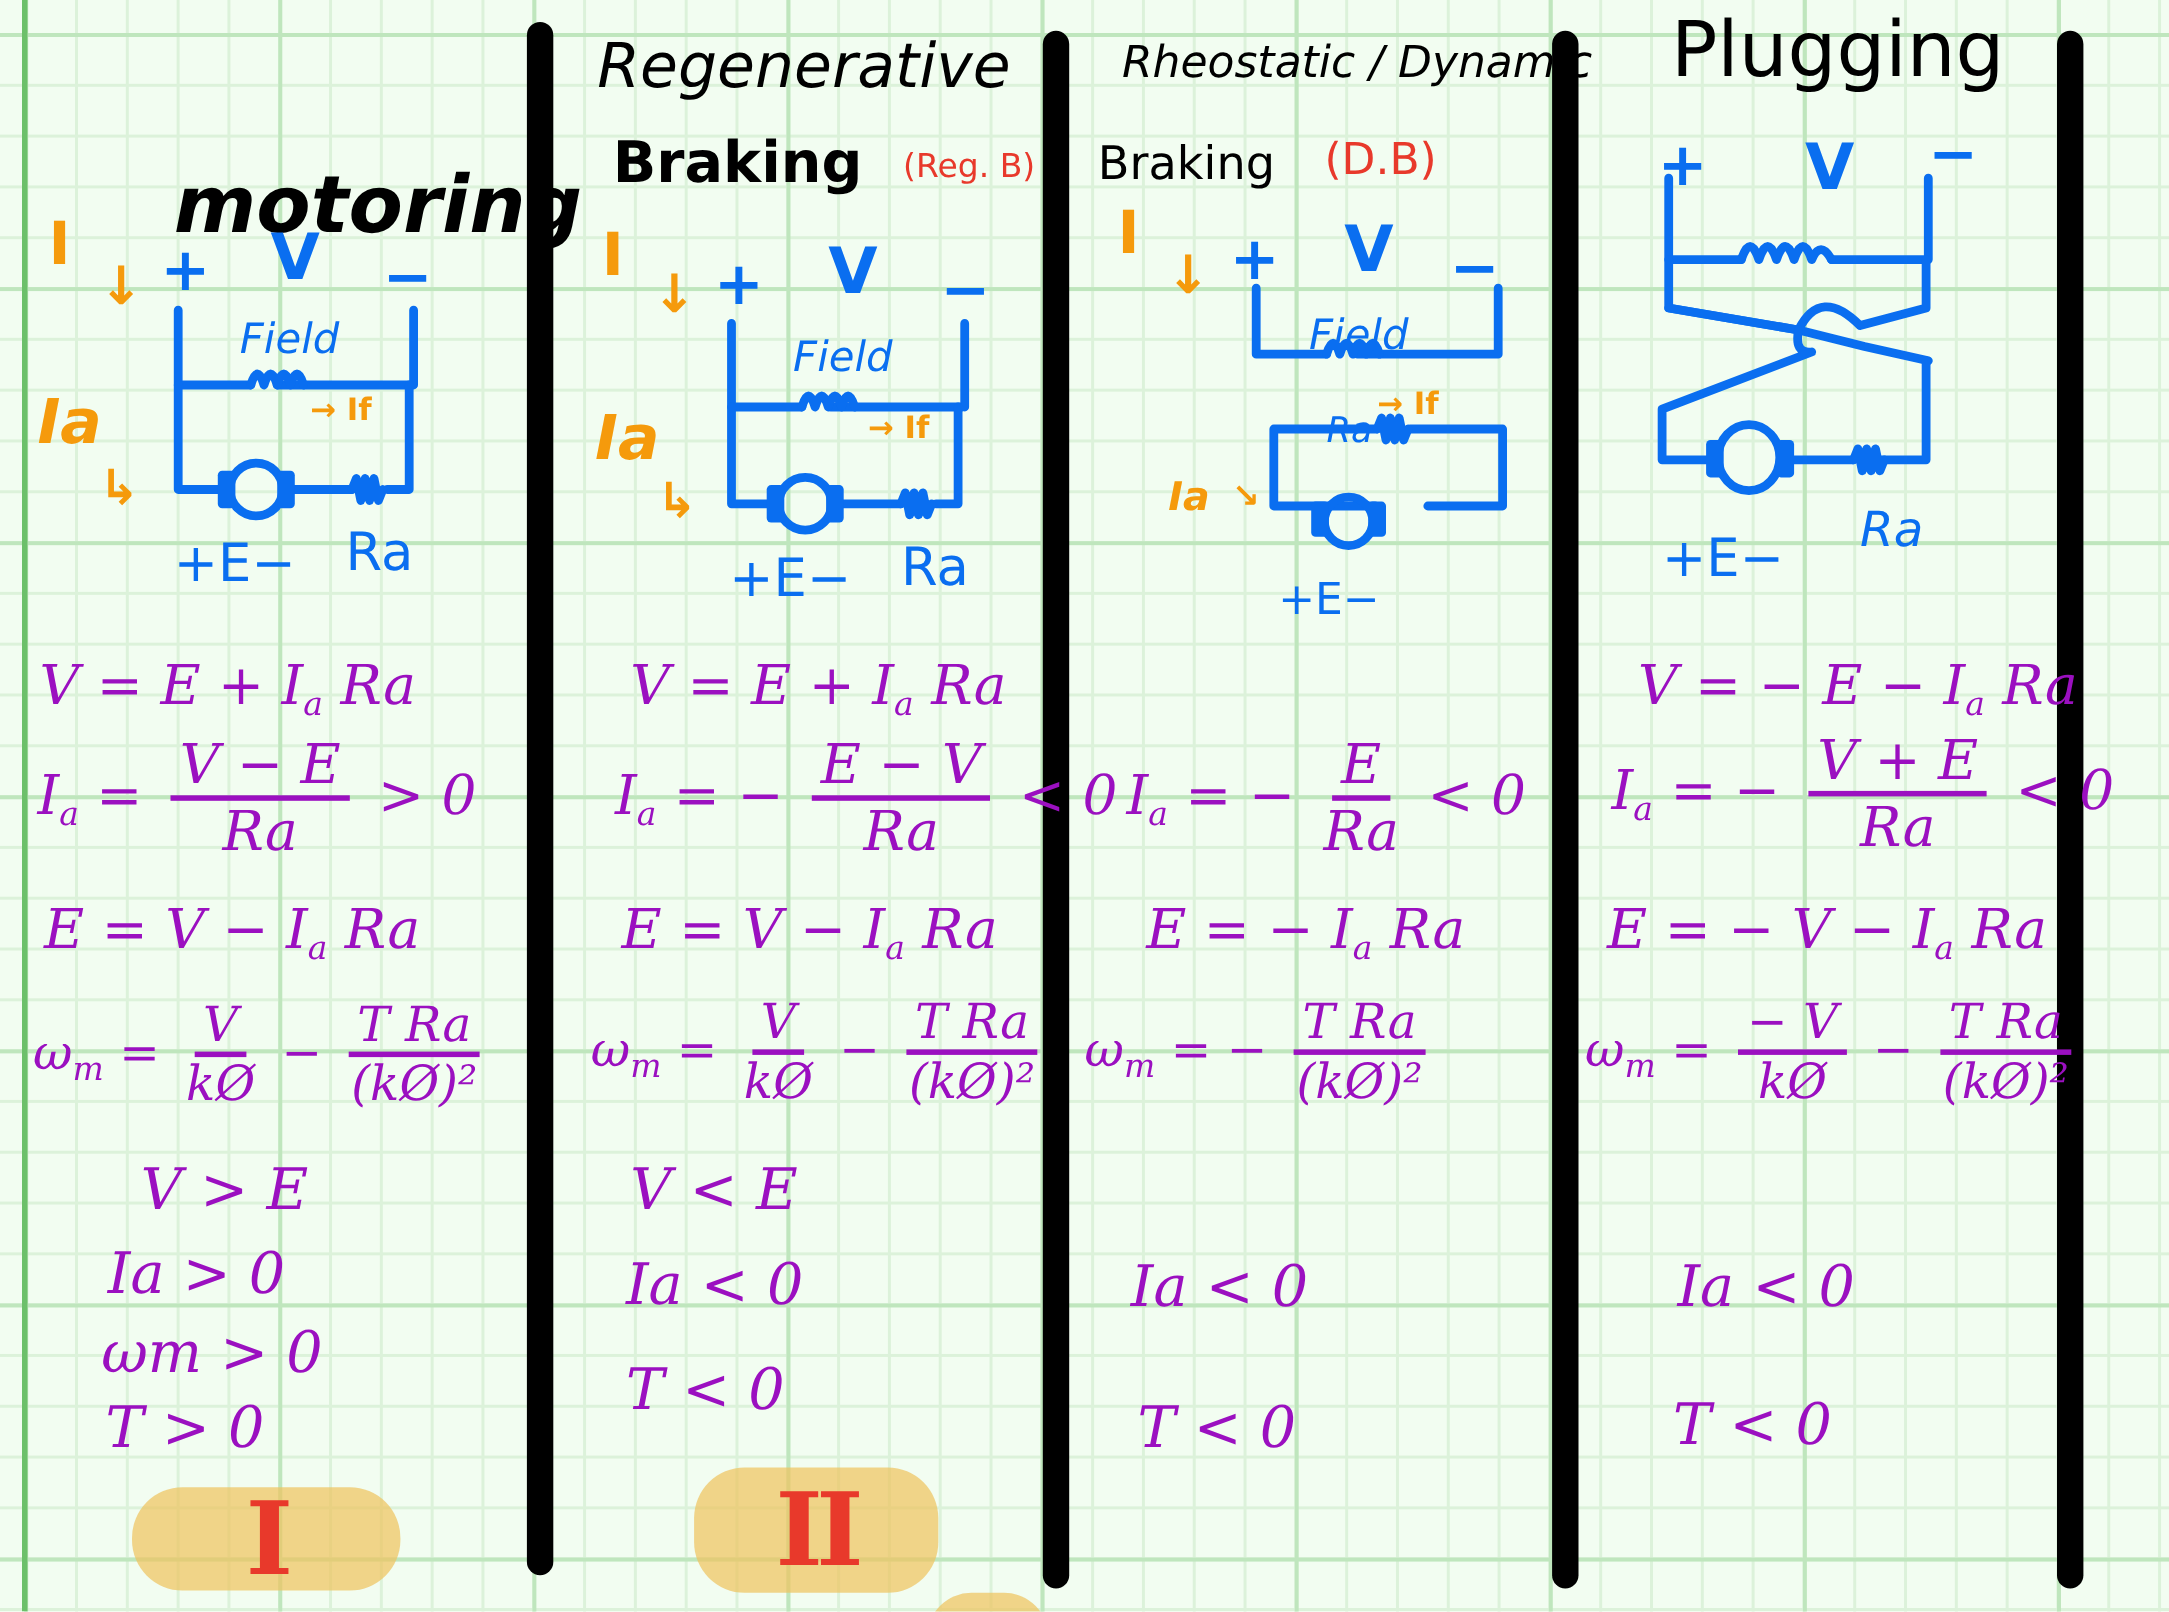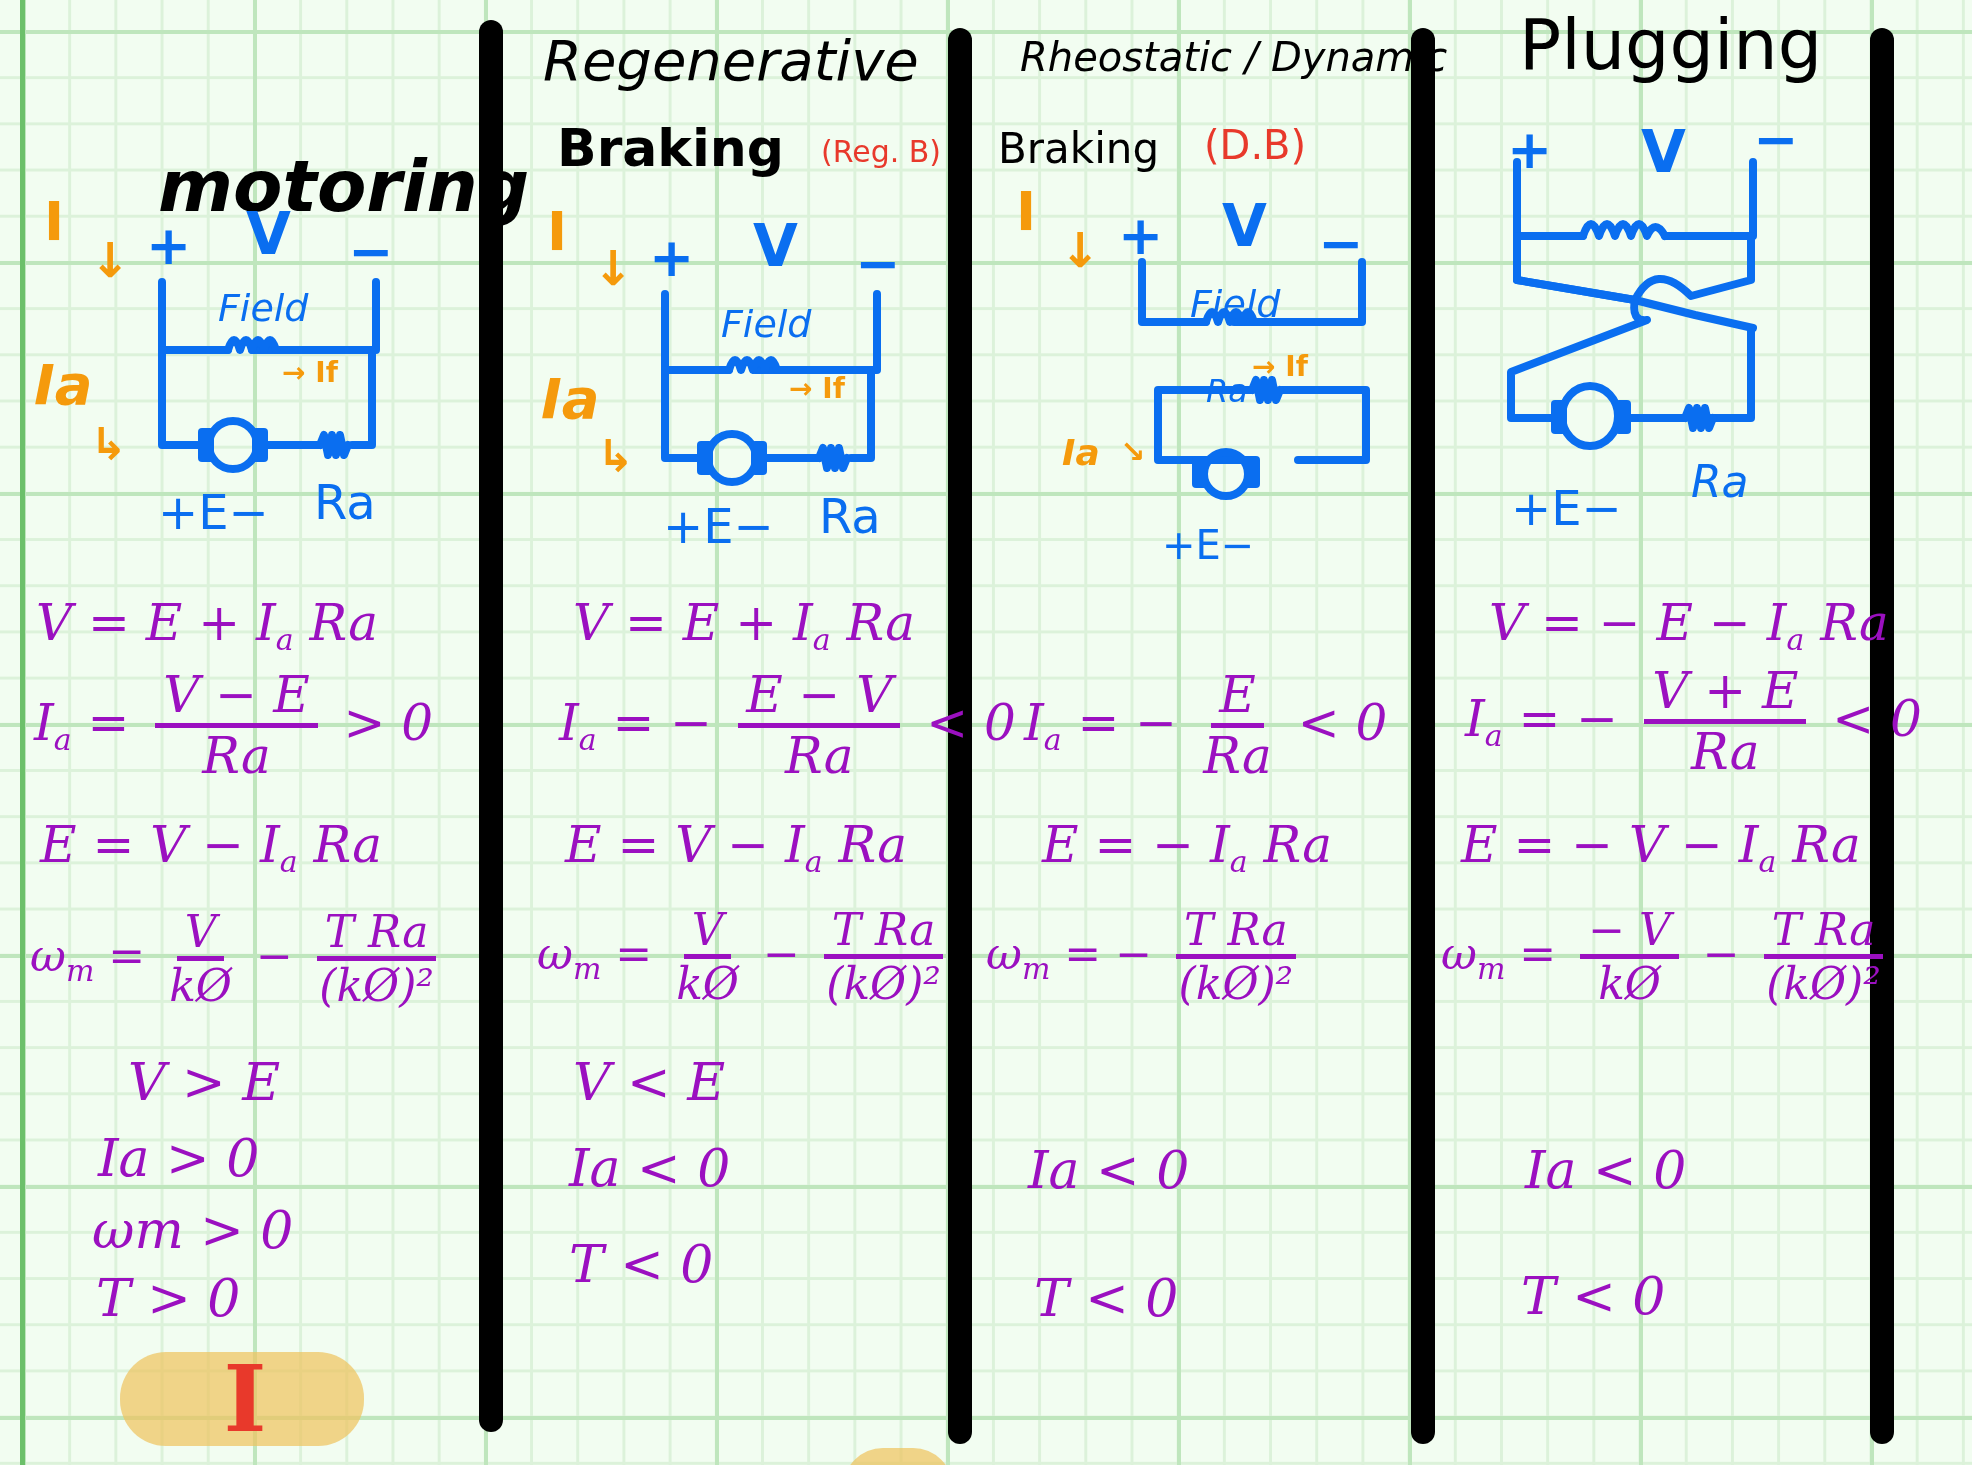--- a/index.html
+++ b/index.html
@@ -153,20 +153,23 @@
       </span><span> − </span><span class="frac">
         <span class="num">T Ra</span>
         <span class="den">(kØ)²</span>
       </span>
   </div>
 
   <div class="cond" style="left:70px; top:1052px;">V &lt; E</div>
   <div class="cond" style="left:66px; top:1138px;">Ia &lt; 0</div>
   <div class="cond" style="left:66px; top:1234px;">T &lt; 0</div>
 
+  <div class="quad-badge" style="left:128px; top:1334px; width:222px; height:114px;">
+    <span>II</span>
+  </div>
   <div class="quad-badge" style="left:340px; top:1448px; width:110px; height:40px; border-radius:40px 40px 0 0;"></div>
 </section>
 
 <section class="col" style="left:972px; width:439px;">
   <div class="title title-script" style="left:48px; top:34px; font-size:40px;text-align:right;">Rheostatic / Dynamic</div>
   <div class="title" style="left:26px; top:124px; font-size:42px;">Braking</div>
   <div class="tag" style="left:232px; top:122px; font-size:40px;">(D.B)</div>
 
   <div class="orange" style="left:44px; top:180px; font-size:54px;">I</div>
   <div class="orange" style="left:88px; top:222px; font-size:48px;">↓</div>

